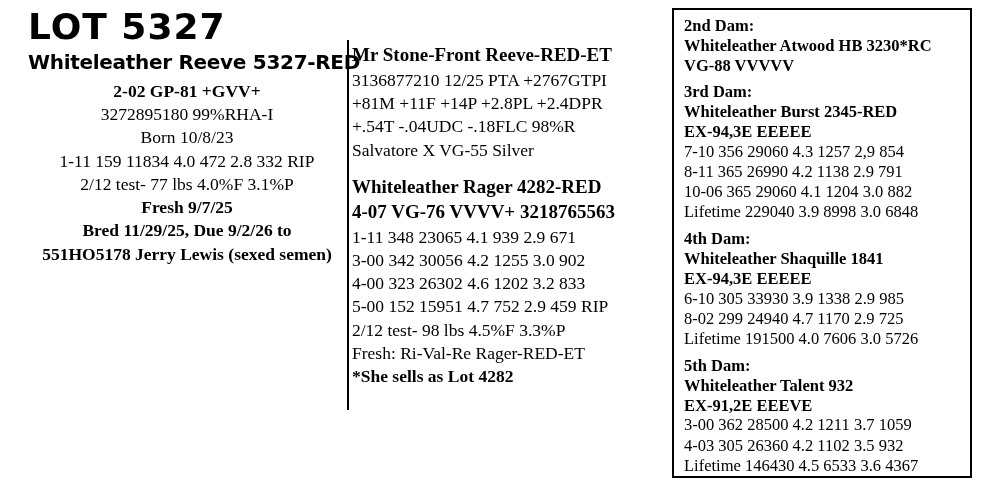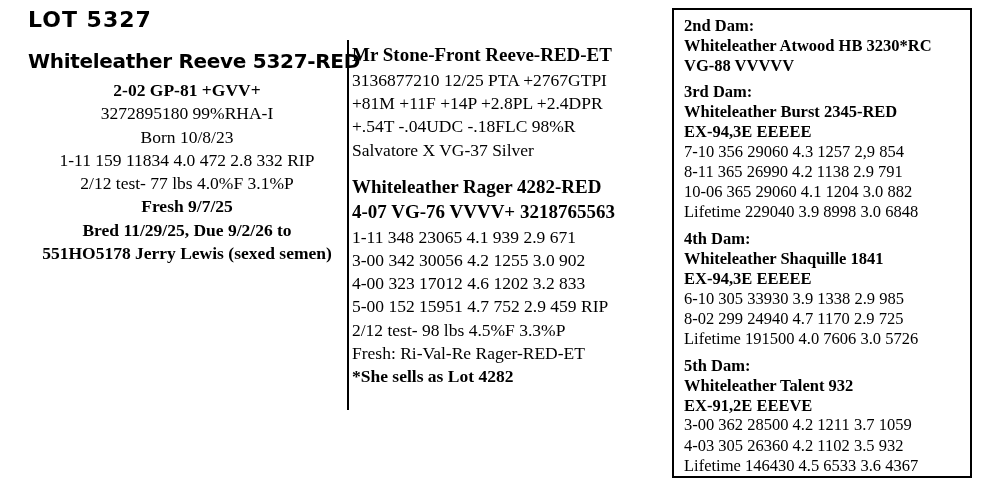--- a/index.html
+++ b/index.html
@@ -16,24 +16,24 @@
     box-sizing:border-box;
   }
   
   .col-left{
     position:absolute;
     left:28px;top:8px;width:318px;
   }
   .lot-title{
     font-family:"DejaVu Sans", sans-serif;
     font-weight:bold;
-    font-size:22px;
+    font-size:36px;
     letter-spacing:1px;
     line-height:1.05;
-    margin-bottom:18px;
+    margin-bottom:4px;
   }
   .animal-name{
     font-family:"DejaVu Sans", sans-serif;
     font-weight:bold;
     font-size:20px;
     letter-spacing:-0.3px;
     margin-bottom:6px;
     white-space:nowrap;
   }
   .line{
@@ -109,29 +109,29 @@
     <div class="line bold">551HO5178 Jerry Lewis (sexed semen)</div>
   </div>
 
   <div class="vsep"></div>
 
   <div class="col-mid">
     <div class="mid-head">Mr Stone-Front Reeve-RED-ET</div>
     <div class="mid-line">3136877210   12/25 PTA +2767GTPI</div>
     <div class="mid-line">+81M +11F +14P +2.8PL +2.4DPR</div>
     <div class="mid-line">+.54T -.04UDC -.18FLC 98%R</div>
-    <div class="mid-line">Salvatore X VG-37 Silver</div>
+    <div class="mid-line">Salvatore X VG-55 Silver</div>
 
     <div class="gap"></div>
 
     <div class="mid-head">Whiteleather Rager 4282-RED</div>
     <div class="mid-head">4-07  VG-76  VVVV+   3218765563</div>
     <div class="mid-line">1-11 348 23065 4.1   939 2.9 671</div>
     <div class="mid-line">3-00 342 30056 4.2 1255 3.0 902</div>
-    <div class="mid-line">4-00 323 17012 4.6 1202 3.2 833</div>
+    <div class="mid-line">4-00 323 26302 4.6 1202 3.2 833</div>
     <div class="mid-line">5-00 152 15951 4.7   752 2.9 459 RIP</div>
     <div class="mid-line">2/12 test- 98 lbs 4.5%F 3.3%P</div>
     <div class="mid-line">Fresh: Ri-Val-Re Rager-RED-ET</div>
     <div class="mid-line bold">*She sells as Lot 4282</div>
   </div>
 
   <div class="col-right">
 
     <div class="dam-block">
       <div class="dam-head">2nd Dam:</div>

